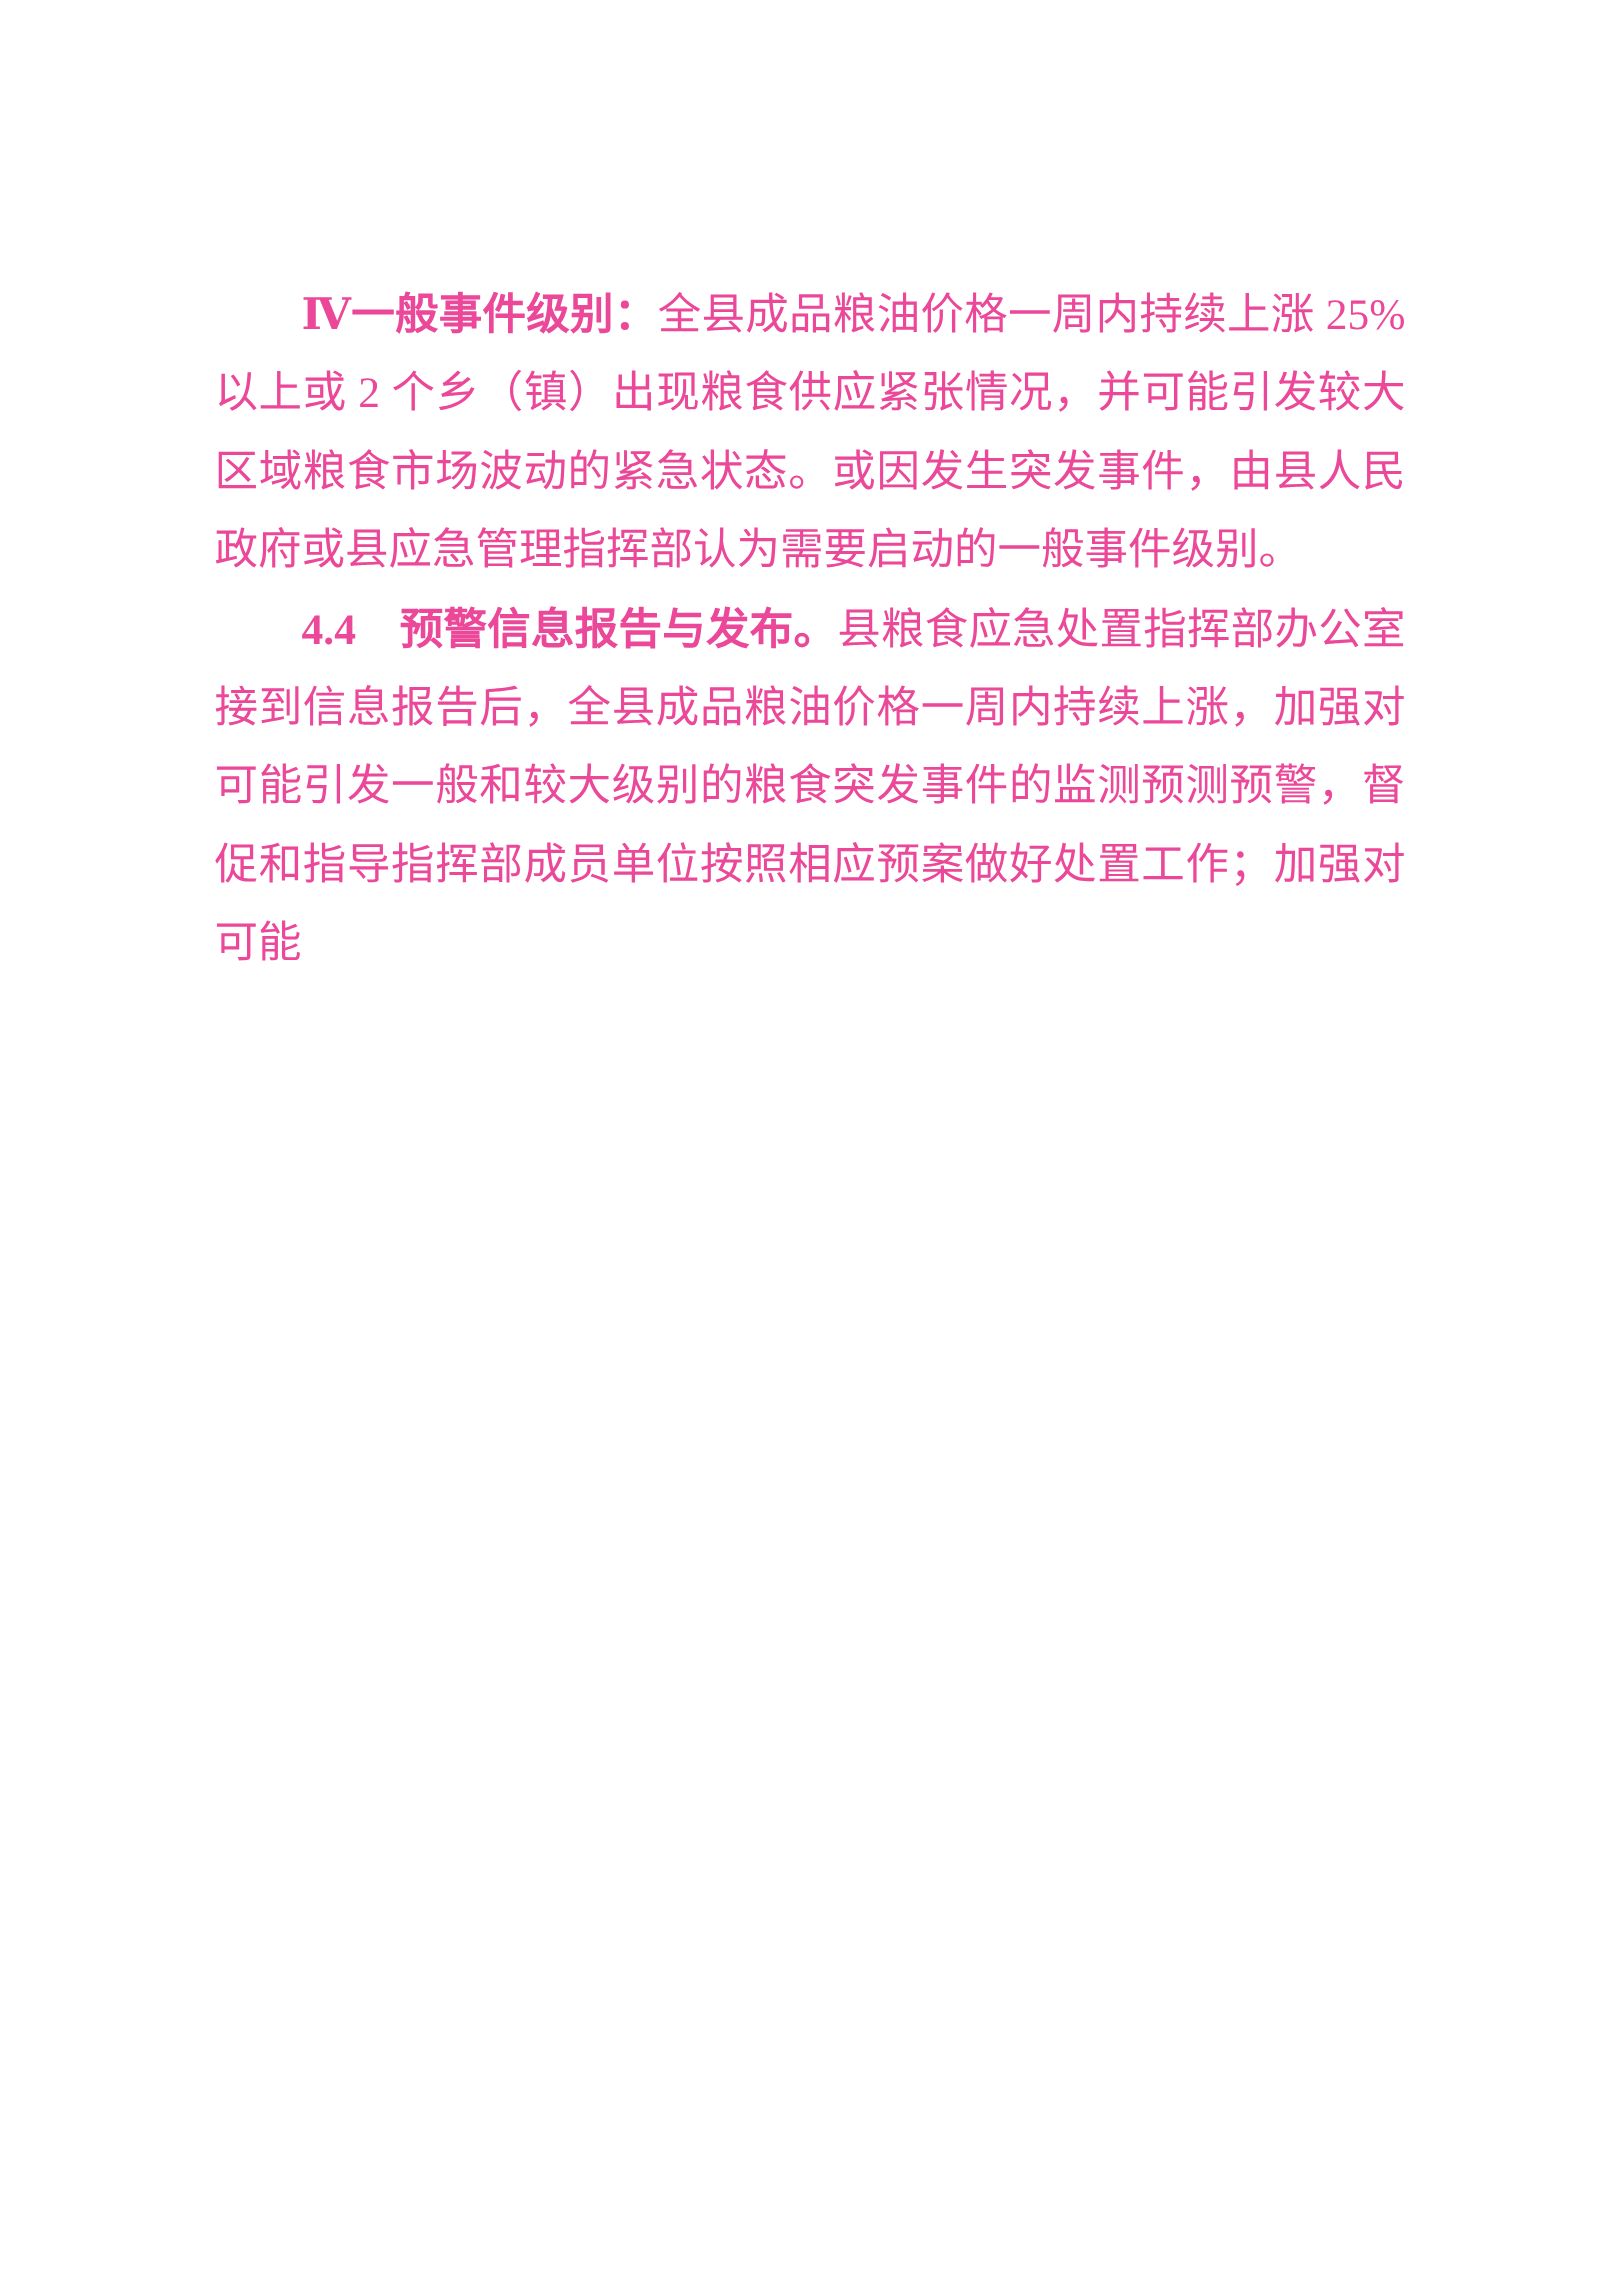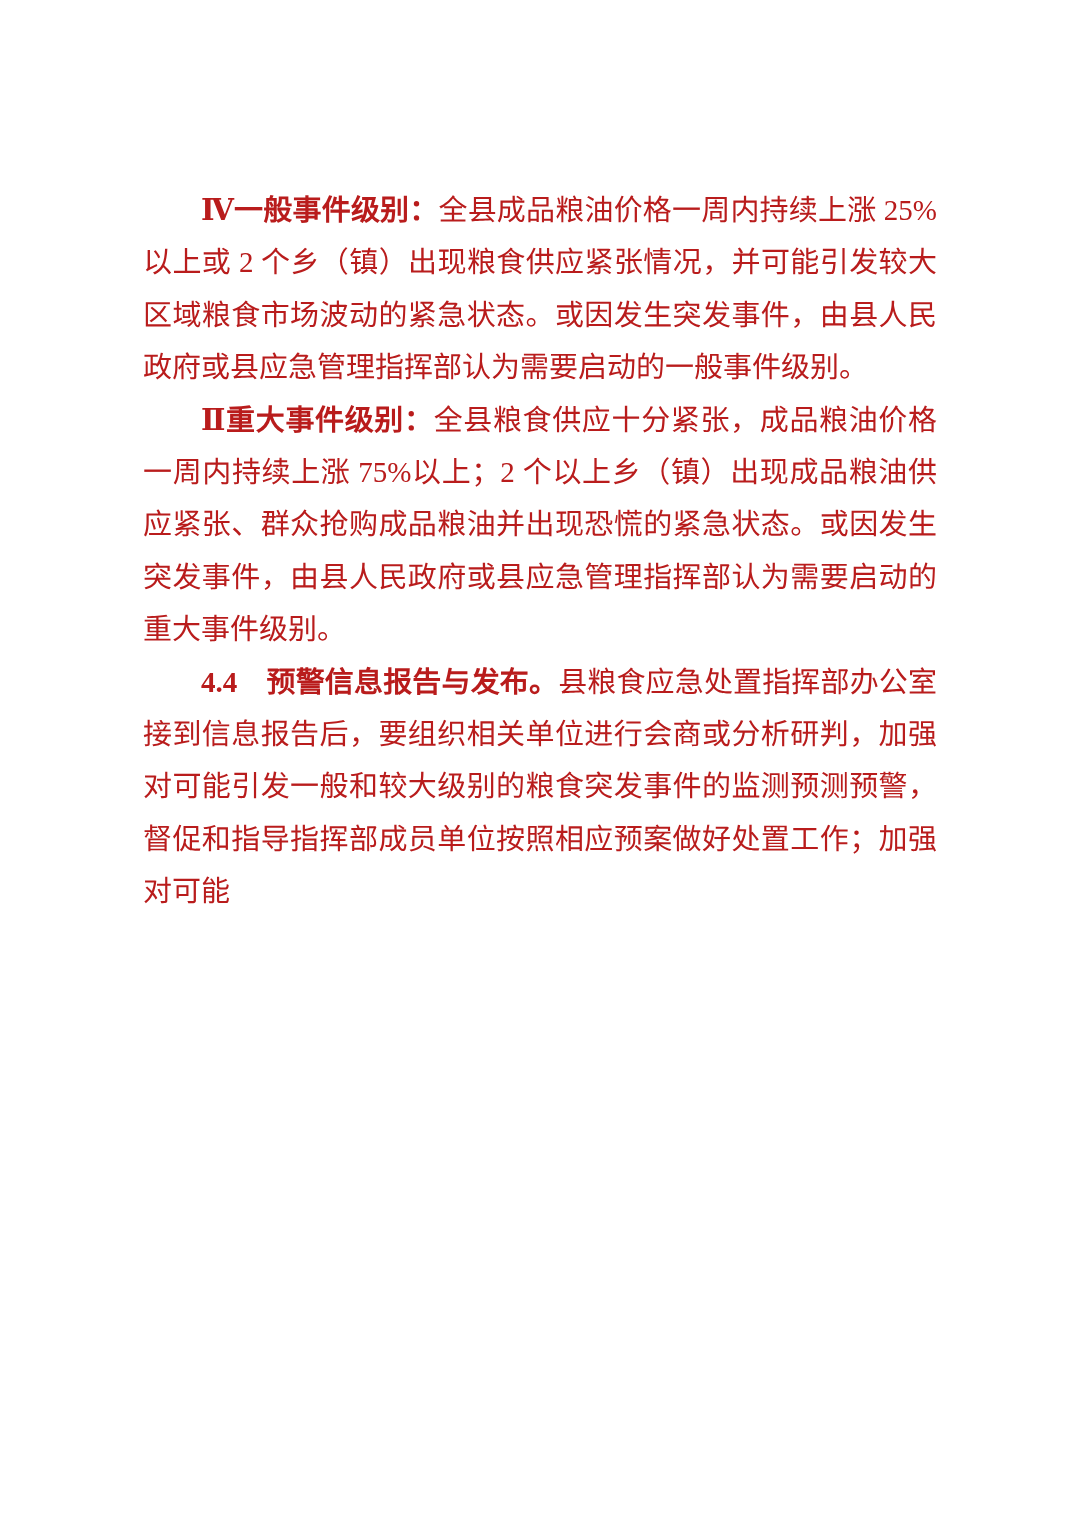--- a/index.html
+++ b/index.html
@@ -13,21 +13,21 @@
     height: 1520px;
     background: #ffffff;
     overflow: hidden;
     box-sizing: border-box;
   }
   .content {
     position: absolute;
     top: 184px;
     left: 143px;
     width: 794px;
-    color: #b91c1c;
+    color: #ec4899;
     font-family: "Liberation Serif", "DejaVu Serif", serif;
     font-size: 29px;
     line-height: 52.4px;
     text-align: justify;
     text-justify: inter-ideograph;
   }
   .para {
     margin: 0;
     padding: 0;
     text-indent: 2em;
@@ -41,19 +41,18 @@
 </style>
 </head>
 <body>
 
 <div class="page">
   <div class="content">
 
     <p class="para"><span class="lead">Ⅳ一般事件级别：</span><span class="body-text">全县成品粮油价格一周内持续上涨 25%以上或 2 个乡（镇）出现粮食供应紧张情况，并可能引发较大区域粮食市场波动的紧急状态。或因发生突发事件，由县人民政府或县应急管理指挥部认为需要启动的一般事件级别。</span></p>
 
 
-    <p class="para"><span class="lead">Ⅱ重大事件级别：</span><span class="body-text">全县粮食供应十分紧张，成品粮油价格一周内持续上涨 75%以上；2 个以上乡（镇）出现成品粮油供应紧张、群众抢购成品粮油并出现恐慌的紧急状态。或因发生突发事件，由县人民政府或县应急管理指挥部认为需要启动的重大事件级别。</span></p>
 
 
-    <p class="para"><span class="lead">4.4　预警信息报告与发布。</span><span class="body-text">县粮食应急处置指挥部办公室接到信息报告后，要组织相关单位进行会商或分析研判，加强对可能引发一般和较大级别的粮食突发事件的监测预测预警，督促和指导指挥部成员单位按照相应预案做好处置工作；加强对可能</span></p>
+    <p class="para"><span class="lead">4.4　预警信息报告与发布。</span><span class="body-text">县粮食应急处置指挥部办公室接到信息报告后，全县成品粮油价格一周内持续上涨，加强对可能引发一般和较大级别的粮食突发事件的监测预测预警，督促和指导指挥部成员单位按照相应预案做好处置工作；加强对可能</span></p>
 
   </div>
 </div>
 
 </body></html>

